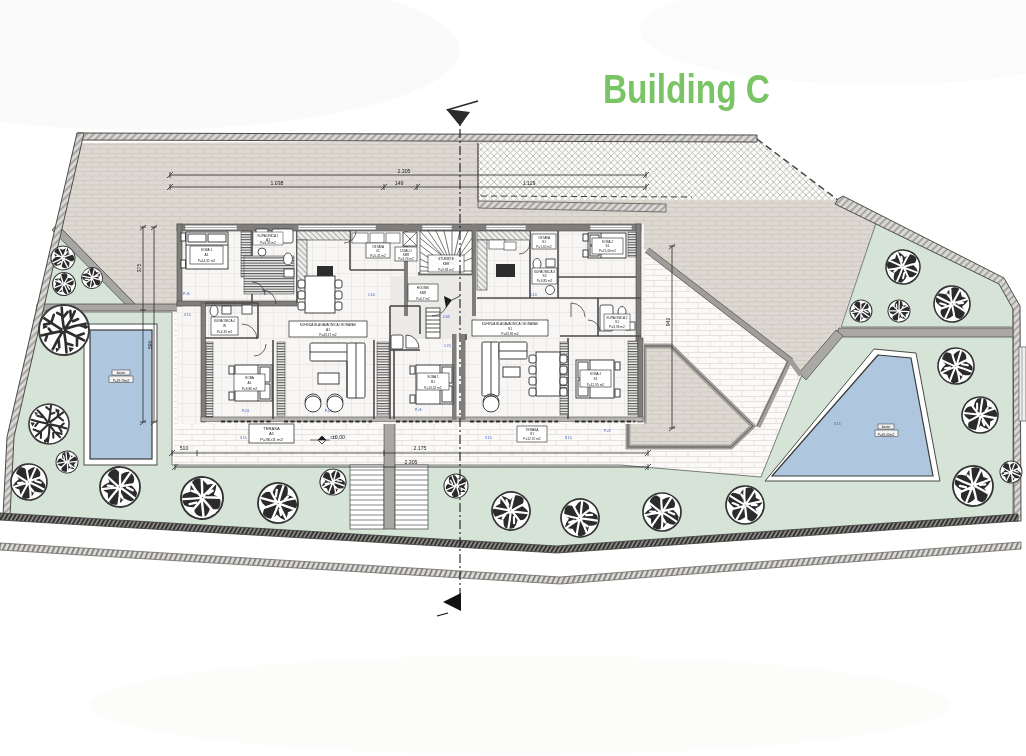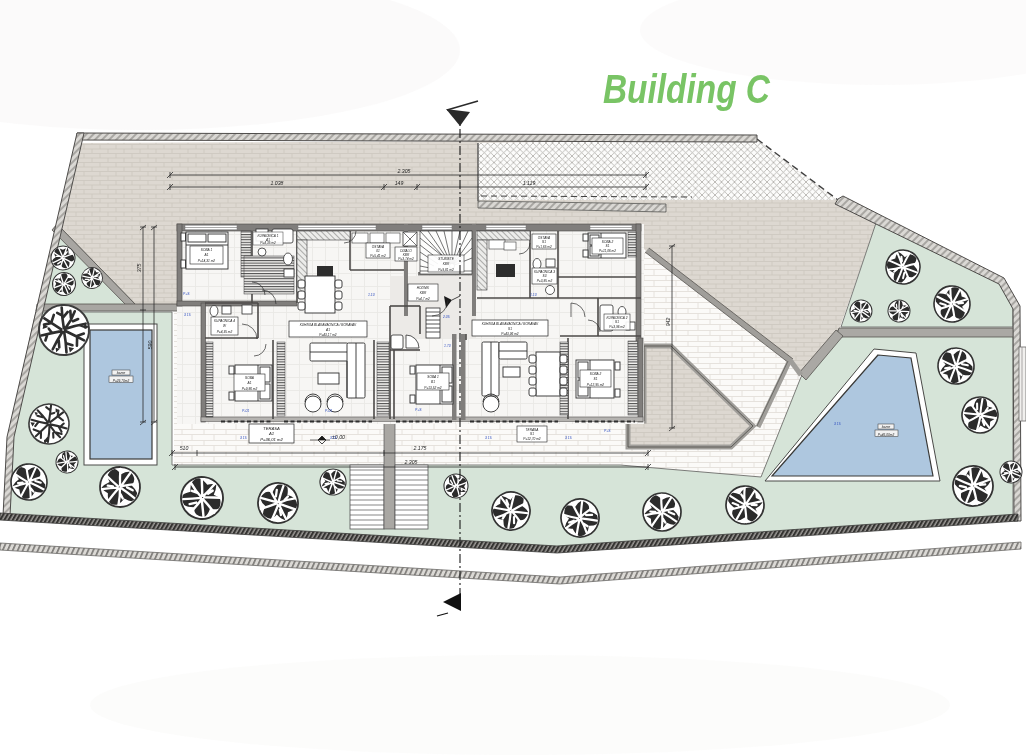--- a/index.html
+++ b/index.html
@@ -1,16 +1,16 @@
 <!DOCTYPE html>
 <html><head>
 <meta charset="utf-8">
 <style>
 html,body{margin:0;padding:0;background:#ffffff;}
-#page{position:relative;width:1026px;height:756px;overflow:hidden;background:#ffffff;font-family:"Liberation Sans", sans-serif;font-style:italic;}
+#page{position:relative;width:1026px;height:756px;overflow:hidden;background:#ffffff;font-family:"Liberation Sans", sans-serif;}
 svg{position:absolute;left:0;top:0;}
 .t3{font-family:"Liberation Sans",sans-serif;font-size:3.2px;fill:#1a1a1a;}
 .t4{font-family:"Liberation Sans",sans-serif;font-size:4.2px;fill:#1a1a1a;}
 .tb{font-family:"Liberation Sans",sans-serif;font-size:3.4px;fill:#2b4bbf;}
 .dim{font-family:"Liberation Sans",sans-serif;font-size:5.2px;fill:#222;}
 </style>
 </head>
 <body>
 <div id="page">
 <svg width="1026" height="756" viewBox="0 0 1026 756">

